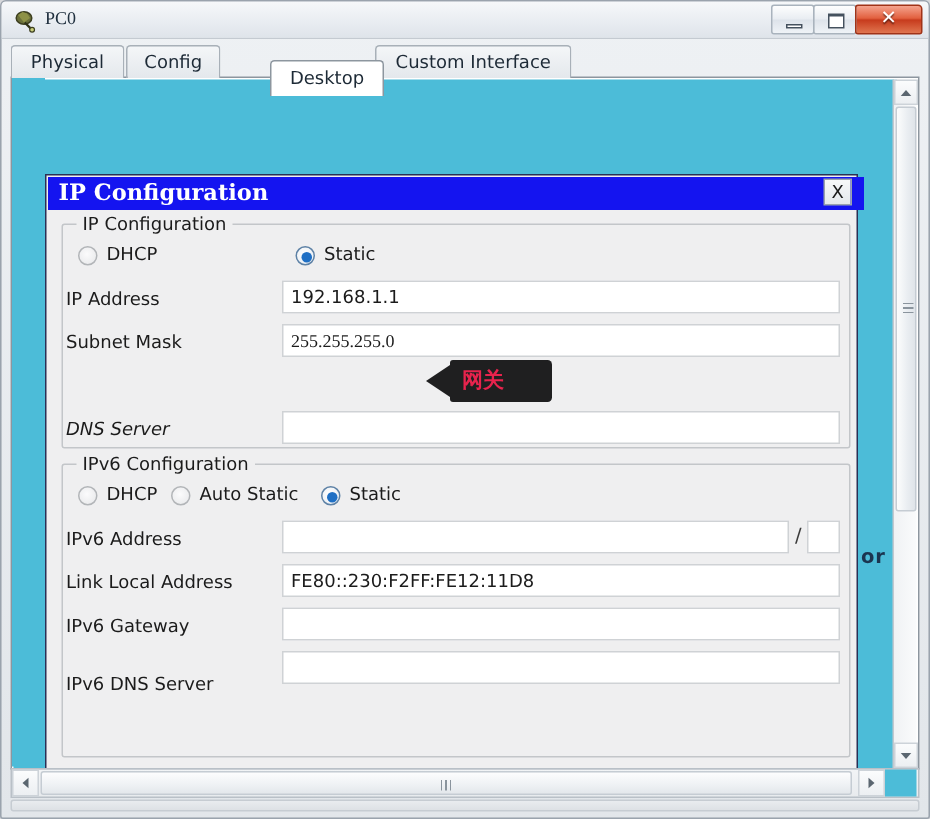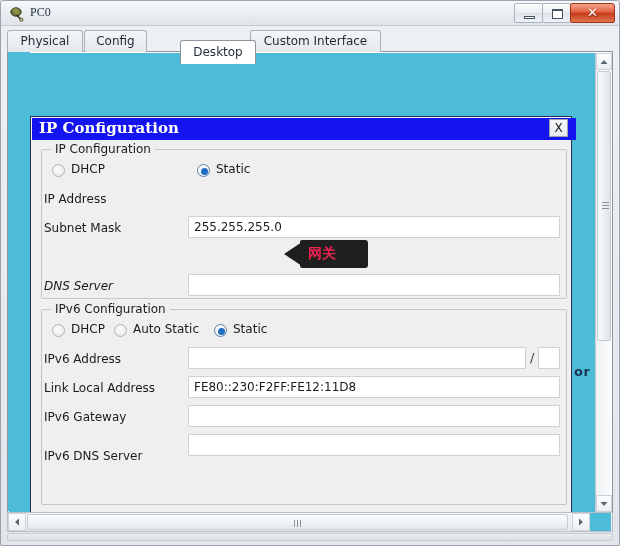--- a/index.html
+++ b/index.html
@@ -345,23 +345,24 @@
         <div class="radio-row" style="left:10px; top:12px;">
           <span class="radio" style="left:0;"></span>
           <span class="radio-label" style="left:19px;">DHCP</span>
         </div>
         <div class="radio-row" style="left:155px; top:12px;">
           <span class="radio on" style="left:0;"></span>
           <span class="radio-label" style="left:19px;">Static</span>
         </div>
 
         <span class="field-label" style="left:2px; top:42px;">IP Address</span>
+        <div class="field-input" style="left:146px; top:37px; width:372px;">192.168.1.1</div>
 
         <span class="field-label" style="left:2px; top:71px;">Subnet Mask</span>
-        <div class="field-input" style="left:146px; top:66px; width:372px;">255.255.255.0</div>
+        <div class="field-input" style="left:146px; top:66px; width:372px;font-family:Liberation Serif, serif;">255.255.255.0</div>
 
 
         <span class="field-label" style="left:2px; top:129px;font-style:italic;">DNS Server</span>
         <div class="field-input" style="left:146px; top:124px; width:372px;"></div>
       </div>
 
       <div class="group" id="group-ipv6">
         <span class="group-label">IPv6 Configuration</span>
 
         <div class="radio-row" style="left:10px; top:12px;">

